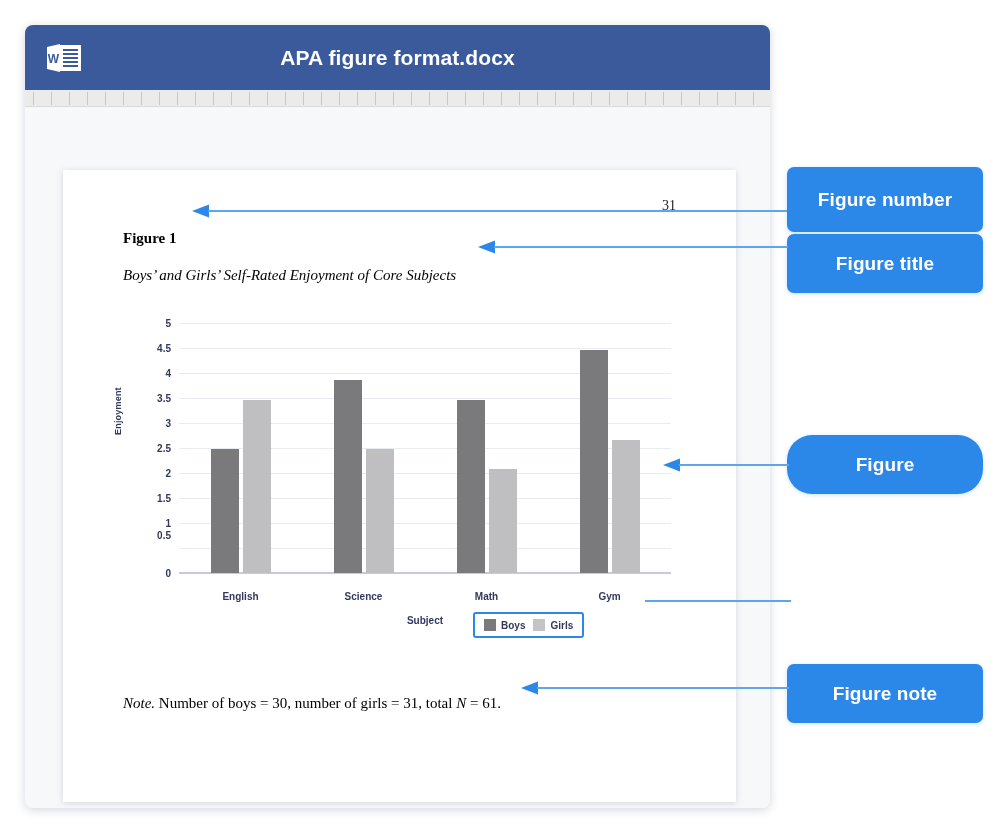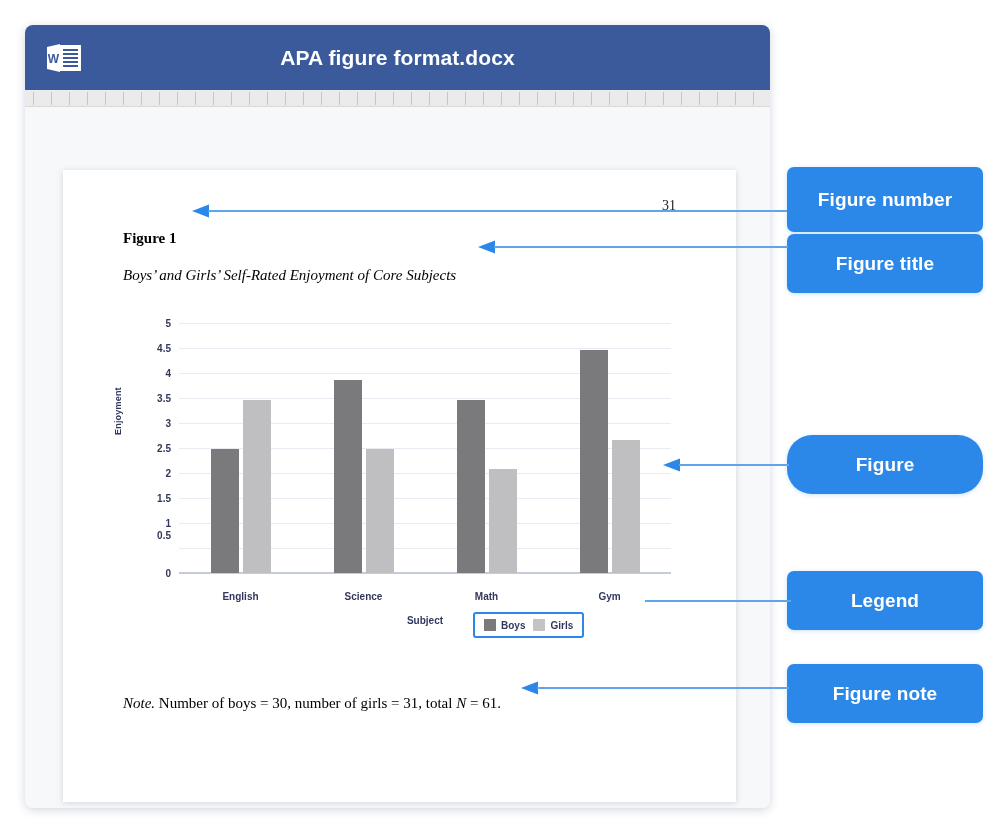--- a/index.html
+++ b/index.html
@@ -440,23 +440,20 @@
 
   <div class="callout" id="callout-0">
     <span>Figure number</span>
   </div>
   <div class="callout" id="callout-1">
     <span>Figure title</span>
   </div>
   <div class="callout" id="callout-2">
     <span>Figure</span>
   </div>
-  <div class="callout" id="callout-3">
-    <span>Legend</span>
-  </div>
   <div class="callout" id="callout-4">
     <span>Figure note</span>
   </div>
 
   <svg class="arrow-svg" style="left:192px; top:204px;" width="600" height="14">
     <path d="M0 7 L17 0.5 L17 13.5 Z" fill="#2b87e8"></path>
     <line x1="16" y1="7" x2="595" y2="7" stroke="#5fa4ee" stroke-width="2.2"></line>
   </svg>
 
   <svg class="arrow-svg" style="left:478px; top:240px;" width="315" height="14">

